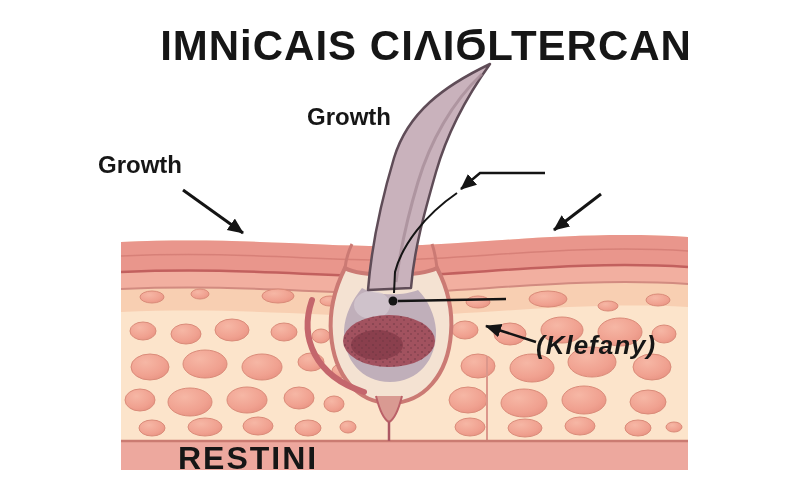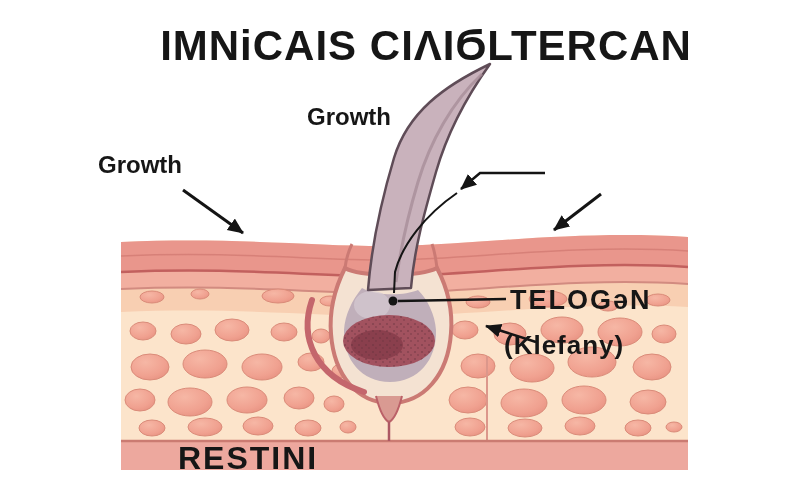--- a/index.html
+++ b/index.html
@@ -6,21 +6,21 @@
   #stage{position:relative;width:800px;height:500px;background:#ffffff;overflow:hidden;
          font-family:"Liberation Sans","DejaVu Sans",sans-serif;color:#161616;}
   #art{position:absolute;left:0;top:0;width:800px;height:500px;}
   .lbl{position:absolute;white-space:nowrap;line-height:1.05;color:#161616;}
   .title{top:24px;left:50%;transform:translateX(-50%);font-size:42px;font-weight:700;letter-spacing:1px;margin-left:26px;}
   .stage-label{font-size:24px;font-weight:700;}
   .growth-left{left:98px;top:152px;}
   .growth-center{left:307px;top:104px;}
   .catagen{left:542px;top:156px;}
   .telogen{left:510px;top:286px;font-size:27px;font-weight:700;letter-spacing:2px;}
-  .klefany{left:504px;top:332px;font-size:26px;font-weight:600;letter-spacing:1px;}
+  .klefany{left:536px;top:332px;font-size:26px;font-weight:600;letter-spacing:1px;font-style:italic;}
   .band-label{top:442px;font-size:32px;font-weight:700;letter-spacing:2px;}
   .restini{left:178px;}
   .resting{left:462px;}
 </style>
 </head>
 <body>
 
 <div id="stage">
 
   <svg id="art" viewBox="0 0 800 500" aria-hidden="true">
@@ -136,16 +136,15 @@
       <line x1="601" y1="194" x2="554" y2="230" stroke-width="3" marker-end="url(#arw)"></line>
       <circle cx="393" cy="301" r="4.5" fill="#141414" stroke="none"></circle>
       <line x1="398" y1="301" x2="506" y2="299" stroke-width="2.5"></line>
       <line x1="536" y1="342" x2="486" y2="326" stroke-width="2.5" marker-end="url(#arw)"></line>
     </g>
   </svg>
 
   <div class="lbl title">IMNiCAIS CIΛIϬLTERCAN</div>
   <div class="lbl stage-label growth-left">Growth</div>
   <div class="lbl stage-label growth-center">Growth</div>
-  <div class="lbl telogen">TELOGəN</div>
   <div class="lbl klefany">(Klefany)</div>
   <div class="lbl band-label restini">RESTINI</div>
 </div>
 
 </body></html>

